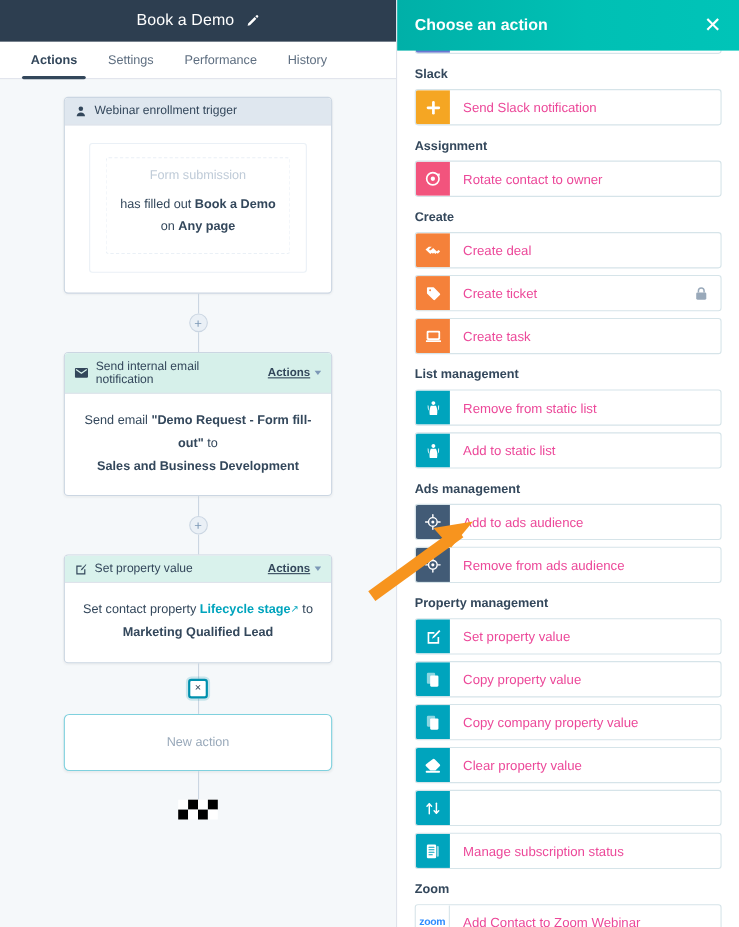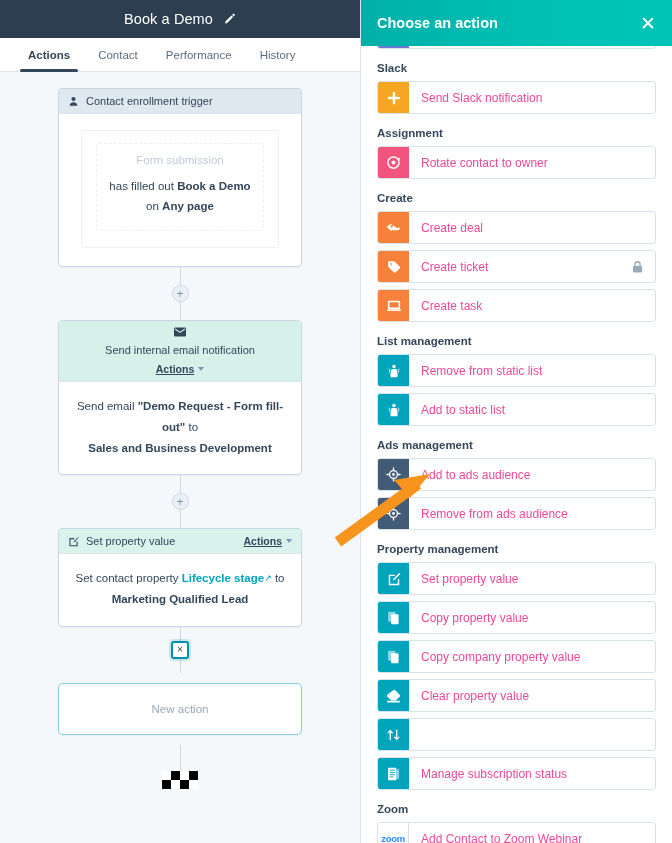--- a/index.html
+++ b/index.html
@@ -63,21 +63,21 @@
     width: 244px; margin: 0 auto; background: #ffffff;
     border: 1px solid #cbd6e2; border-radius: 4px; overflow: hidden;
     box-shadow: 0 1px 2px rgba(0,0,0,.04);
   }
   .card-head {
     display: flex; align-items: center; gap: 7px;
     padding: 6px 9px; font-size: 11px; color: #33475b;
     border-bottom: 1px solid #dfe3eb;
   }
   .card-head.trigger { background: #dfe7ef; }
-  .card-head.green   { background: #d6f0ea; flex-direction: column; }
+  .card-head.green   { background: #d6f0ea; }
   .card-head.greenish{ background: #d9f2ec; }
   .head-title { flex: 1; }
   .head-actions {
     font-size: 10.5px; font-weight: 700; color: #33475b;
     text-decoration: underline; display: flex; align-items: center; gap: 4px;
     cursor: pointer;
   }
   .caret { border-left: 3.5px solid transparent; border-right: 3.5px solid transparent;
            border-top: 4px solid #7c98b6; display: inline-block; }
 
@@ -93,21 +93,21 @@
   .ghost-label { color: #bfcbd8; font-size: 11.5px; margin-bottom: 10px; }
   .trig-text { font-size: 11.5px; color: #33475b; line-height: 1.75; }
   .trig-text b { font-weight: 700; }
 
   .body-text { font-size: 11.5px; color: #33475b; line-height: 1.8; }
   .body-text b { font-weight: 700; }
   .link { color: #00a4bd; font-weight: 700; text-decoration: none; cursor: pointer; }
   .ext-icon { color: #00a4bd; font-size: 9px; vertical-align: 1px; }
 
   .newaction {
-    width: 244px; margin: 10px auto; height: 52px; background: #ffffff;
+    width: 244px; margin: 0 auto; height: 52px; background: #ffffff;
     border: 1px solid #7fd1de; border-radius: 5px;
     display: flex; align-items: center; justify-content: center;
     color: #99a9ba; font-size: 11.5px; cursor: pointer;
     box-shadow: 0 1px 2px rgba(0,0,0,.05);
   }
 
   .flag { width: 36px; height: 18px; margin: 0 auto; display: grid;
           grid-template-columns: repeat(4, 1fr); grid-template-rows: repeat(2, 1fr); }
   .flag i { display: block; }
   .flag i.b { background: #000000; }
@@ -173,41 +173,41 @@
             <path fill="#fff" d="M12.1 1.3a1.4 1.4 0 0 1 2 2l-.9.9-2-2 .9-.9zM10.4 3l2 2-7.2 7.2-2.6.6.6-2.6L10.4 3z"></path>
           </svg>
       </span>
     </div>
 
     <div class="tabbar">
       <div class="tab active">
           <span>Actions</span>
         </div>
       <div class="tab">
-          <span>Contact</span>
+          <span>Settings</span>
         </div>
       <div class="tab">
           <span>Performance</span>
         </div>
       <div class="tab">
           <span>History</span>
         </div>
     </div>
 
     <div class="canvas">
 
       <div class="card">
         <div class="card-head trigger">
           <span>
             <svg width="11" height="11" viewBox="0 0 16 16">
                 <circle cx="8" cy="4.3" r="3" fill="#33475b"></circle>
                 <path fill="#33475b" d="M2.5 14c0-3 2.5-5 5.5-5s5.5 2 5.5 5H2.5z"></path>
               </svg>
           </span>
-          <span class="head-title">Contact enrollment trigger</span>
+          <span class="head-title">Webinar enrollment trigger</span>
         </div>
         <div class="card-body">
           <div class="trigger-inner">
             <div class="trigger-inner-2">
               <div class="ghost-label">Form submission</div>
               <div class="trig-text">
                 <span>has filled out</span>
                 <b>Book a Demo</b>
                 <span>on</span>
                 <b>Any page</b>

